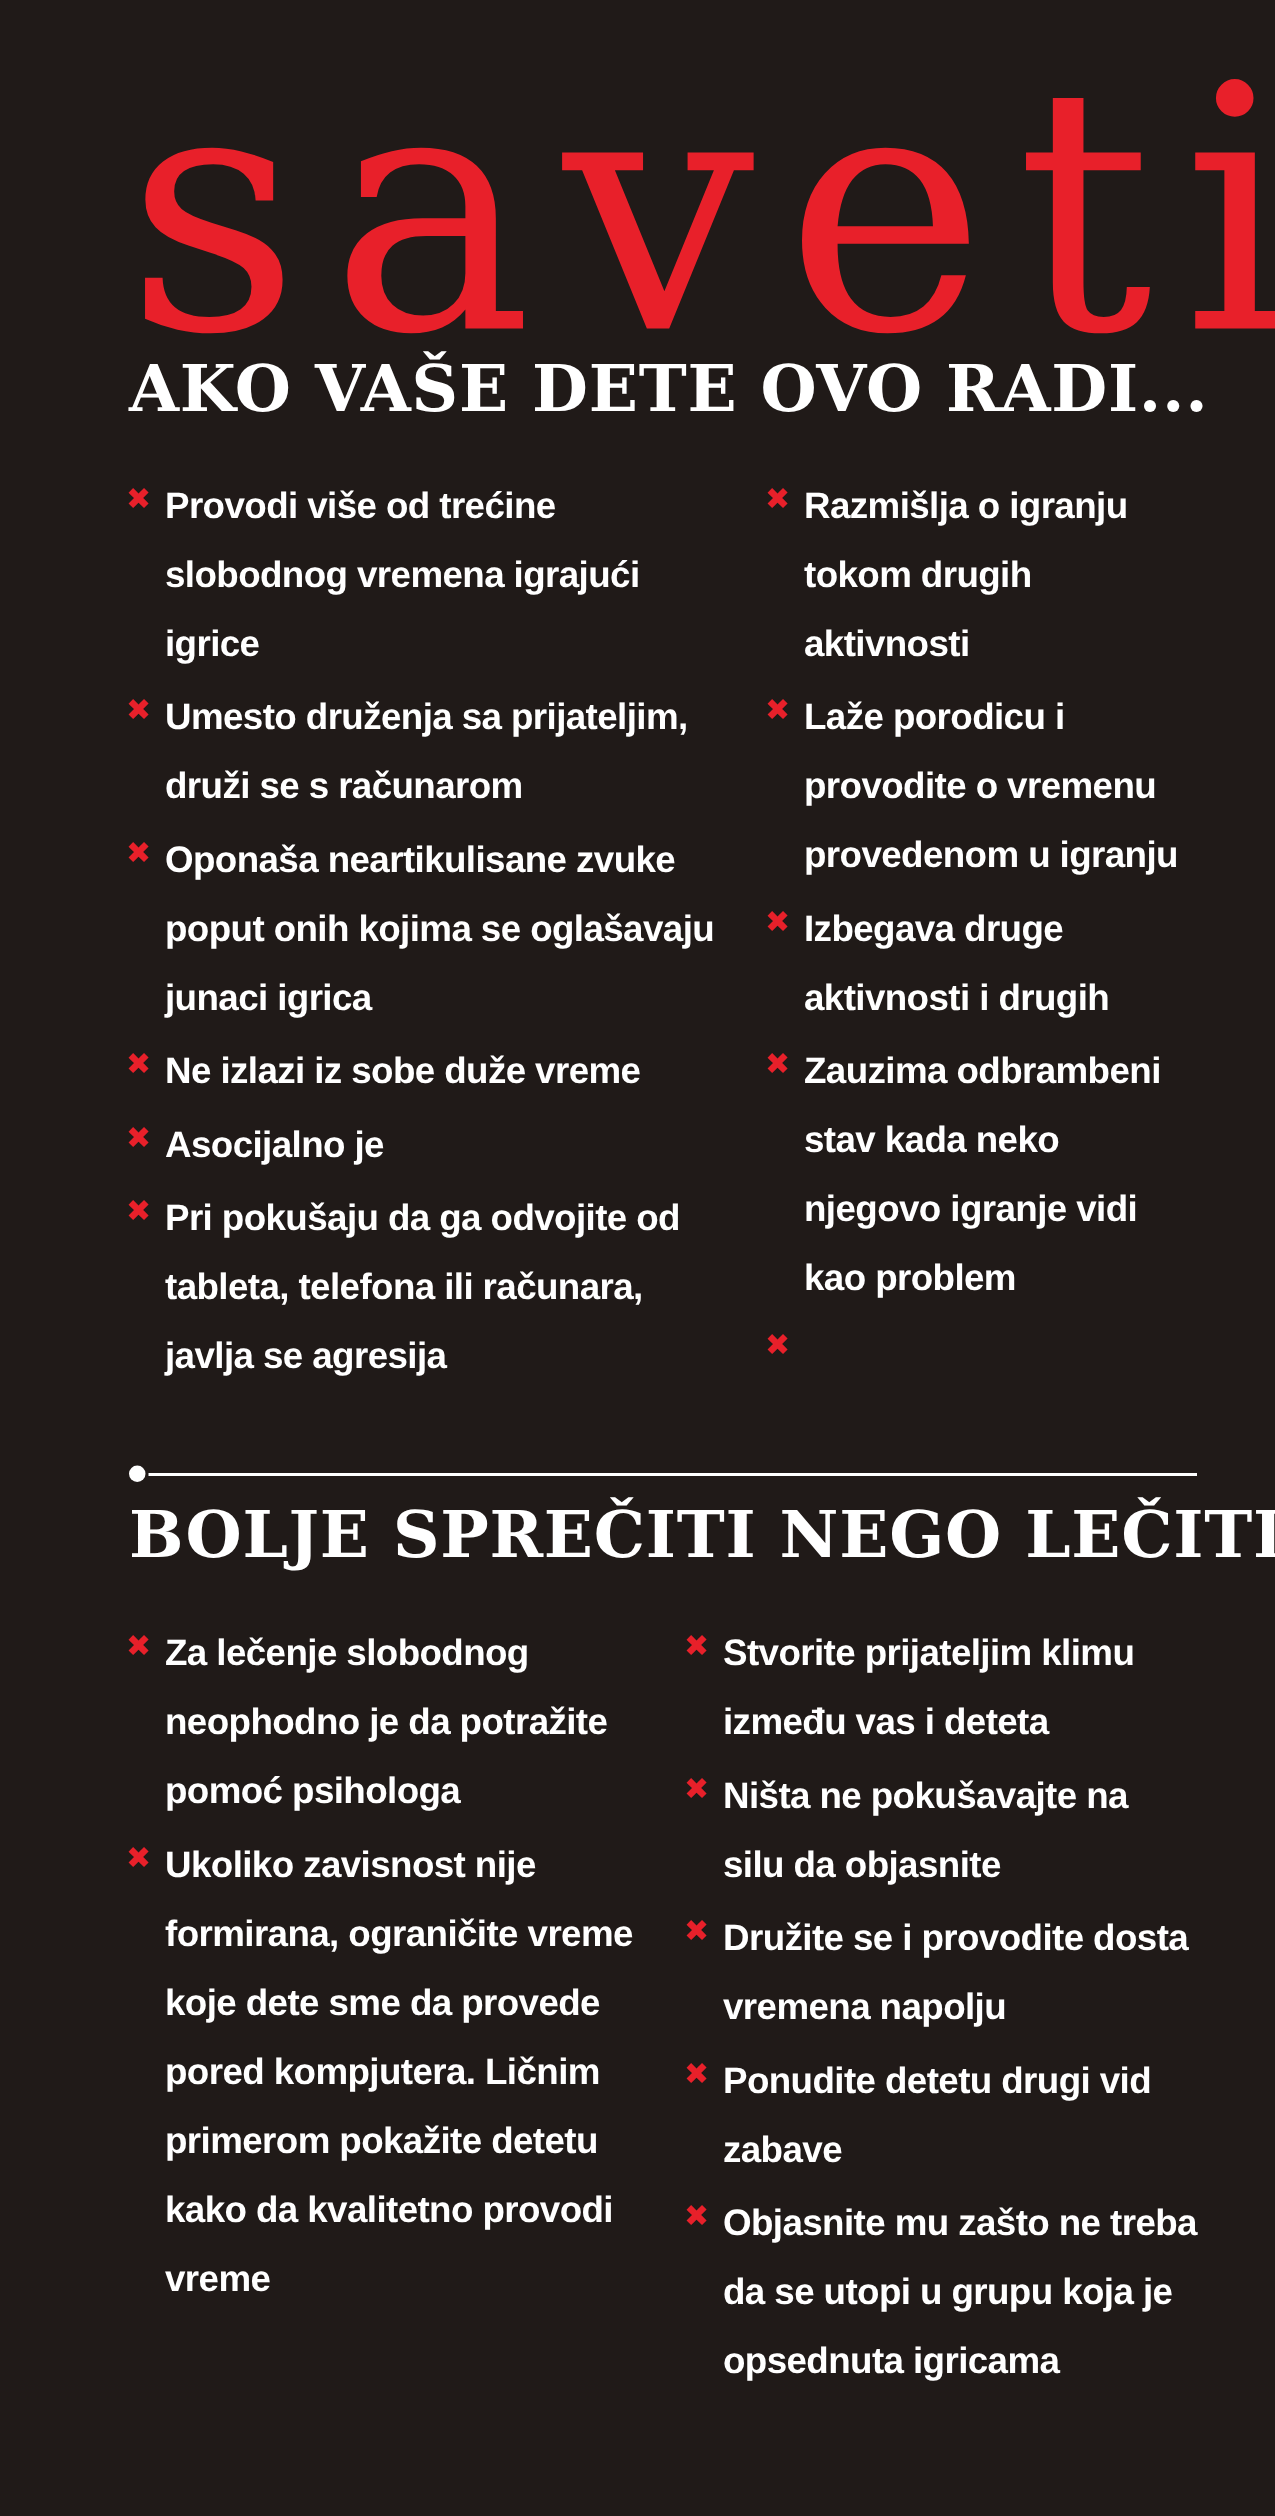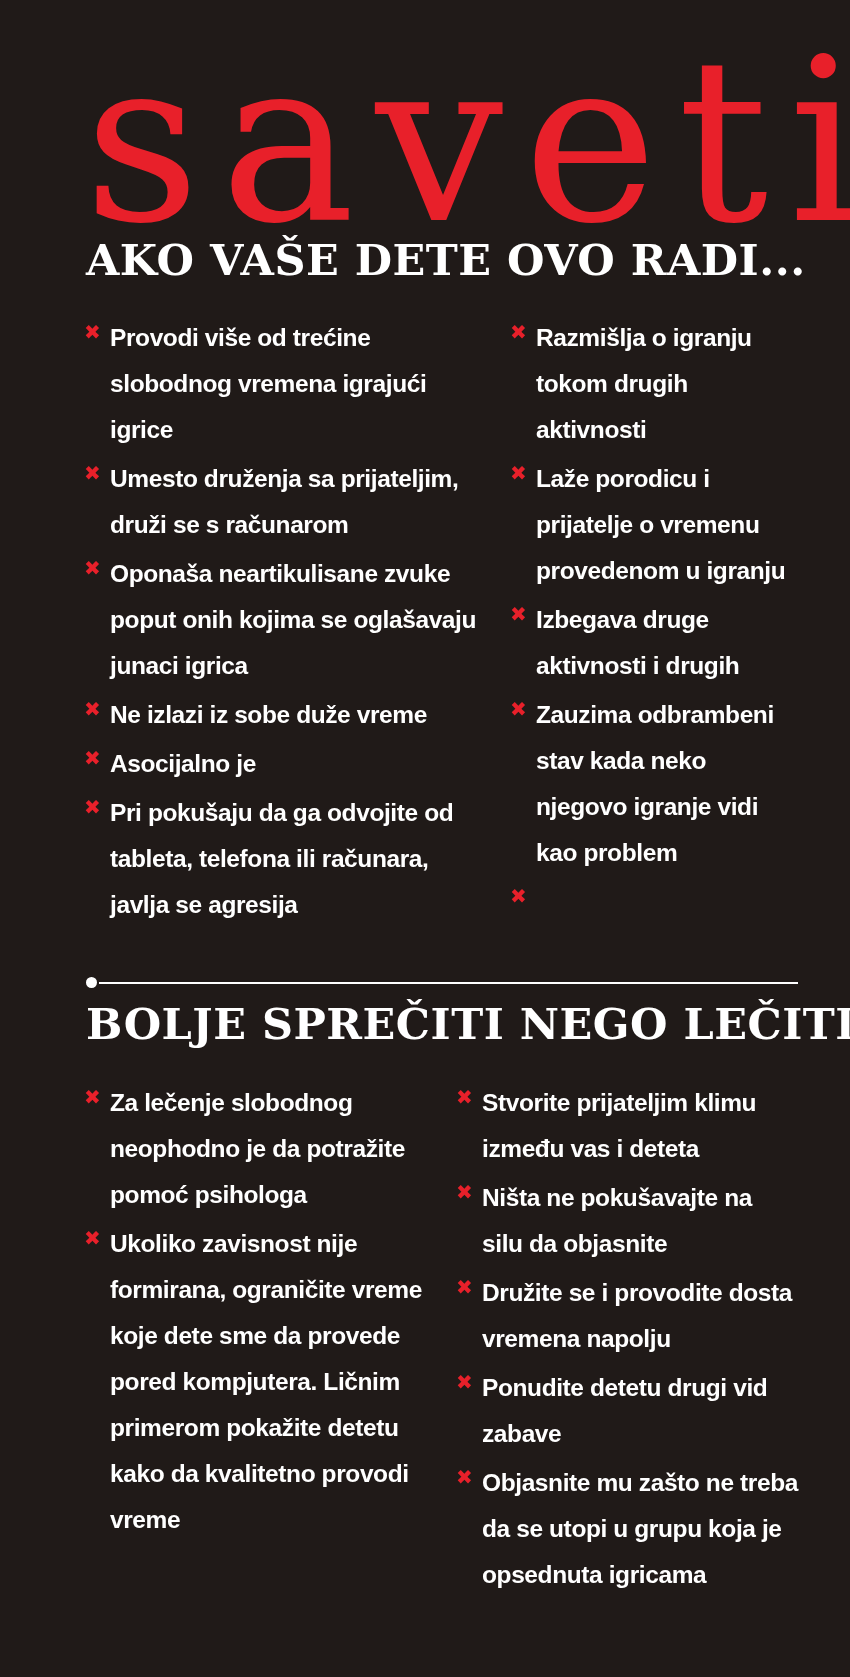--- a/index.html
+++ b/index.html
@@ -125,21 +125,21 @@
             <span class="bullet-text">Pri pokušaju da ga odvojite od tableta, telefona ili računara, javlja se agresija</span>
           </div>
         </div>
       <div class="col col-right">
           <div class="bullet-item">
             <span class="bullet-x">✖</span>
             <span class="bullet-text">Razmišlja o igranju tokom drugih aktivnosti</span>
           </div>
           <div class="bullet-item">
             <span class="bullet-x">✖</span>
-            <span class="bullet-text">Laže porodicu i prijatelje o vremenu provedenom u igranju</span>
+            <span class="bullet-text">Laže porodicu i provodite o vremenu provedenom u igranju</span>
           </div>
           <div class="bullet-item">
             <span class="bullet-x">✖</span>
             <span class="bullet-text">Izbegava druge aktivnosti i drugih</span>
           </div>
           <div class="bullet-item">
             <span class="bullet-x">✖</span>
             <span class="bullet-text">Zauzima odbrambeni stav kada neko njegovo igranje vidi kao problem</span>
           </div>
           <div class="bullet-item">

